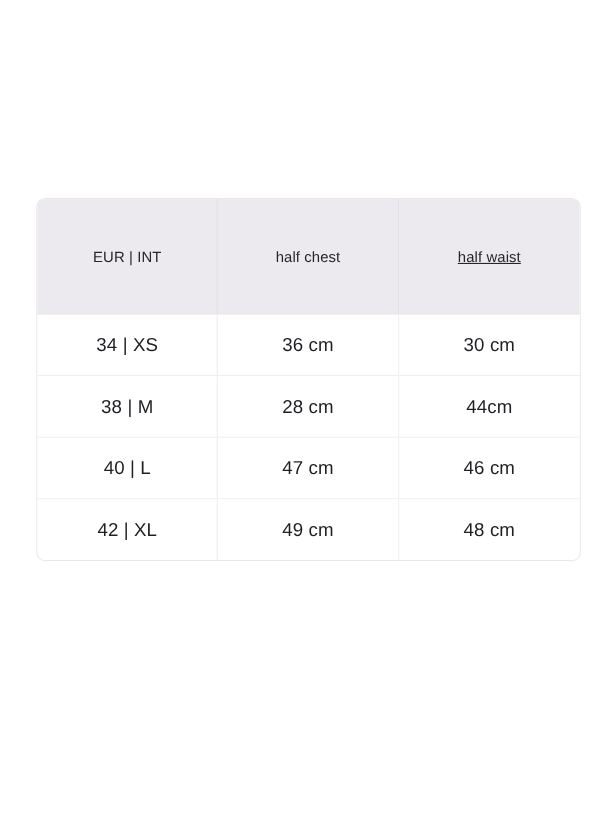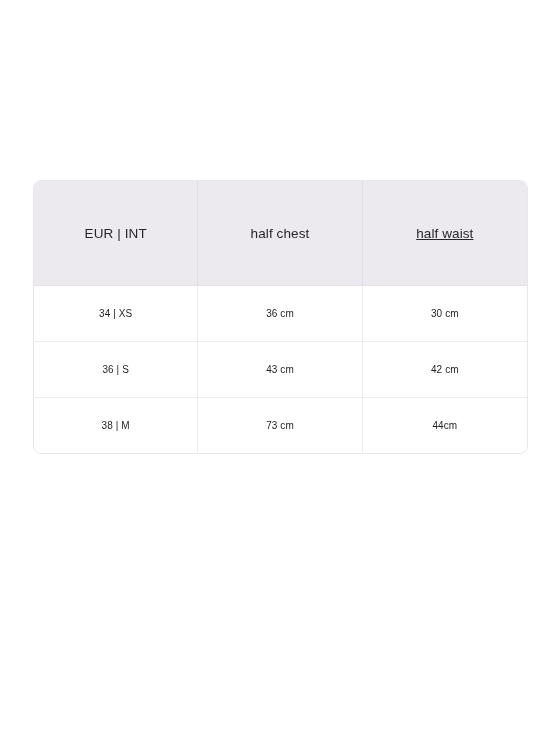--- a/index.html
+++ b/index.html
@@ -59,21 +59,21 @@
   .size-table thead th:last-child {
     border-right: none;
     text-decoration: underline;
   }
 
   
   .size-table tbody td {
     height: 55px;
     background: #ffffff;
     color: #1f1f24;
-    font-size: 10px;
+    font-size: 17px;
     font-weight: 400;
     text-align: center;
     vertical-align: middle;
     padding: 0 8px;
     border-right: 1px solid #eceaef;
     border-bottom: 1px solid #ededf0;
     letter-spacing: 0.1px;
   }
   .size-table tbody td:last-child {
     border-right: none;
@@ -96,26 +96,31 @@
           <th>half waist</th>
         </tr>
       </thead>
       <tbody>
         <tr>
           <td>34 | XS</td>
           <td>36 cm</td>
           <td>30 cm</td>
         </tr>
         <tr>
-          <td>36 | S</td>
-          <td>43 cm</td>
-          <td>42 cm</td>
+          <td>38 | M</td>
+          <td>28 cm</td>
+          <td>44cm</td>
         </tr>
         <tr>
-          <td>38 | M</td>
-          <td>73 cm</td>
-          <td>44cm</td>
+          <td>40 | L</td>
+          <td>47 cm</td>
+          <td>46 cm</td>
+        </tr>
+        <tr>
+          <td>42 | XL</td>
+          <td>49 cm</td>
+          <td>48 cm</td>
         </tr>
       </tbody>
     </table>
   </div>
 
 </div>
 
 </body></html>

